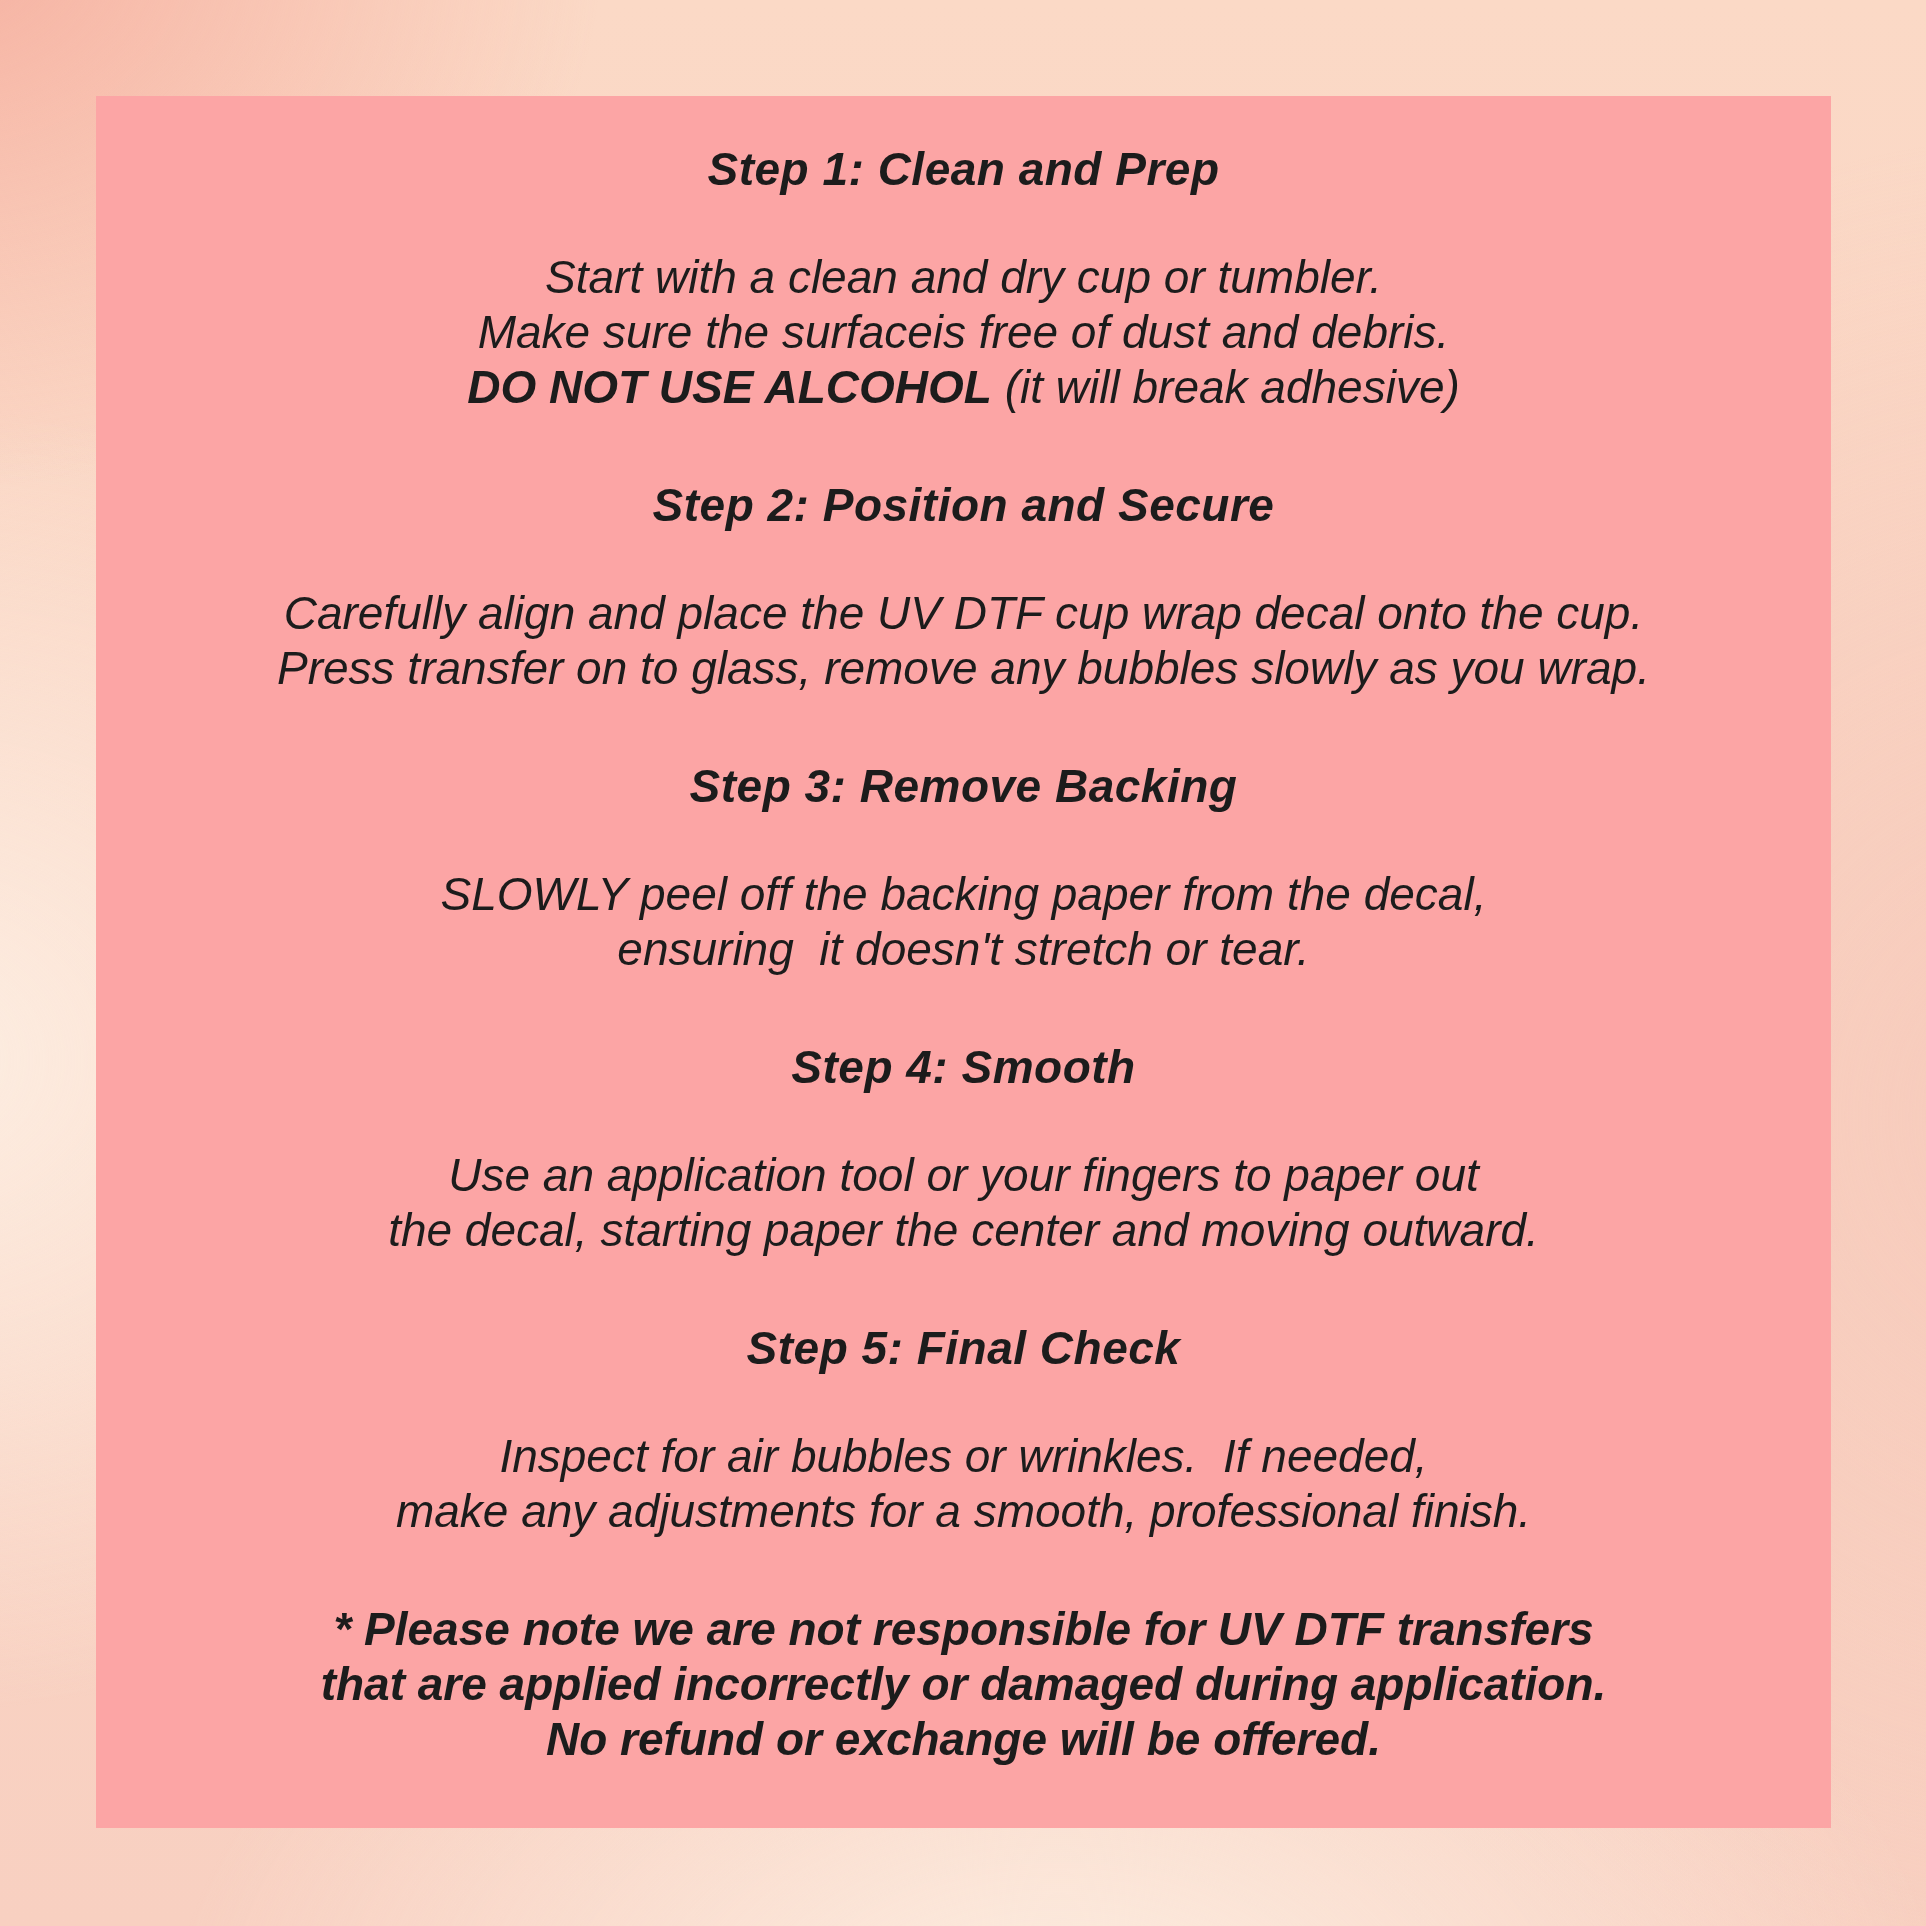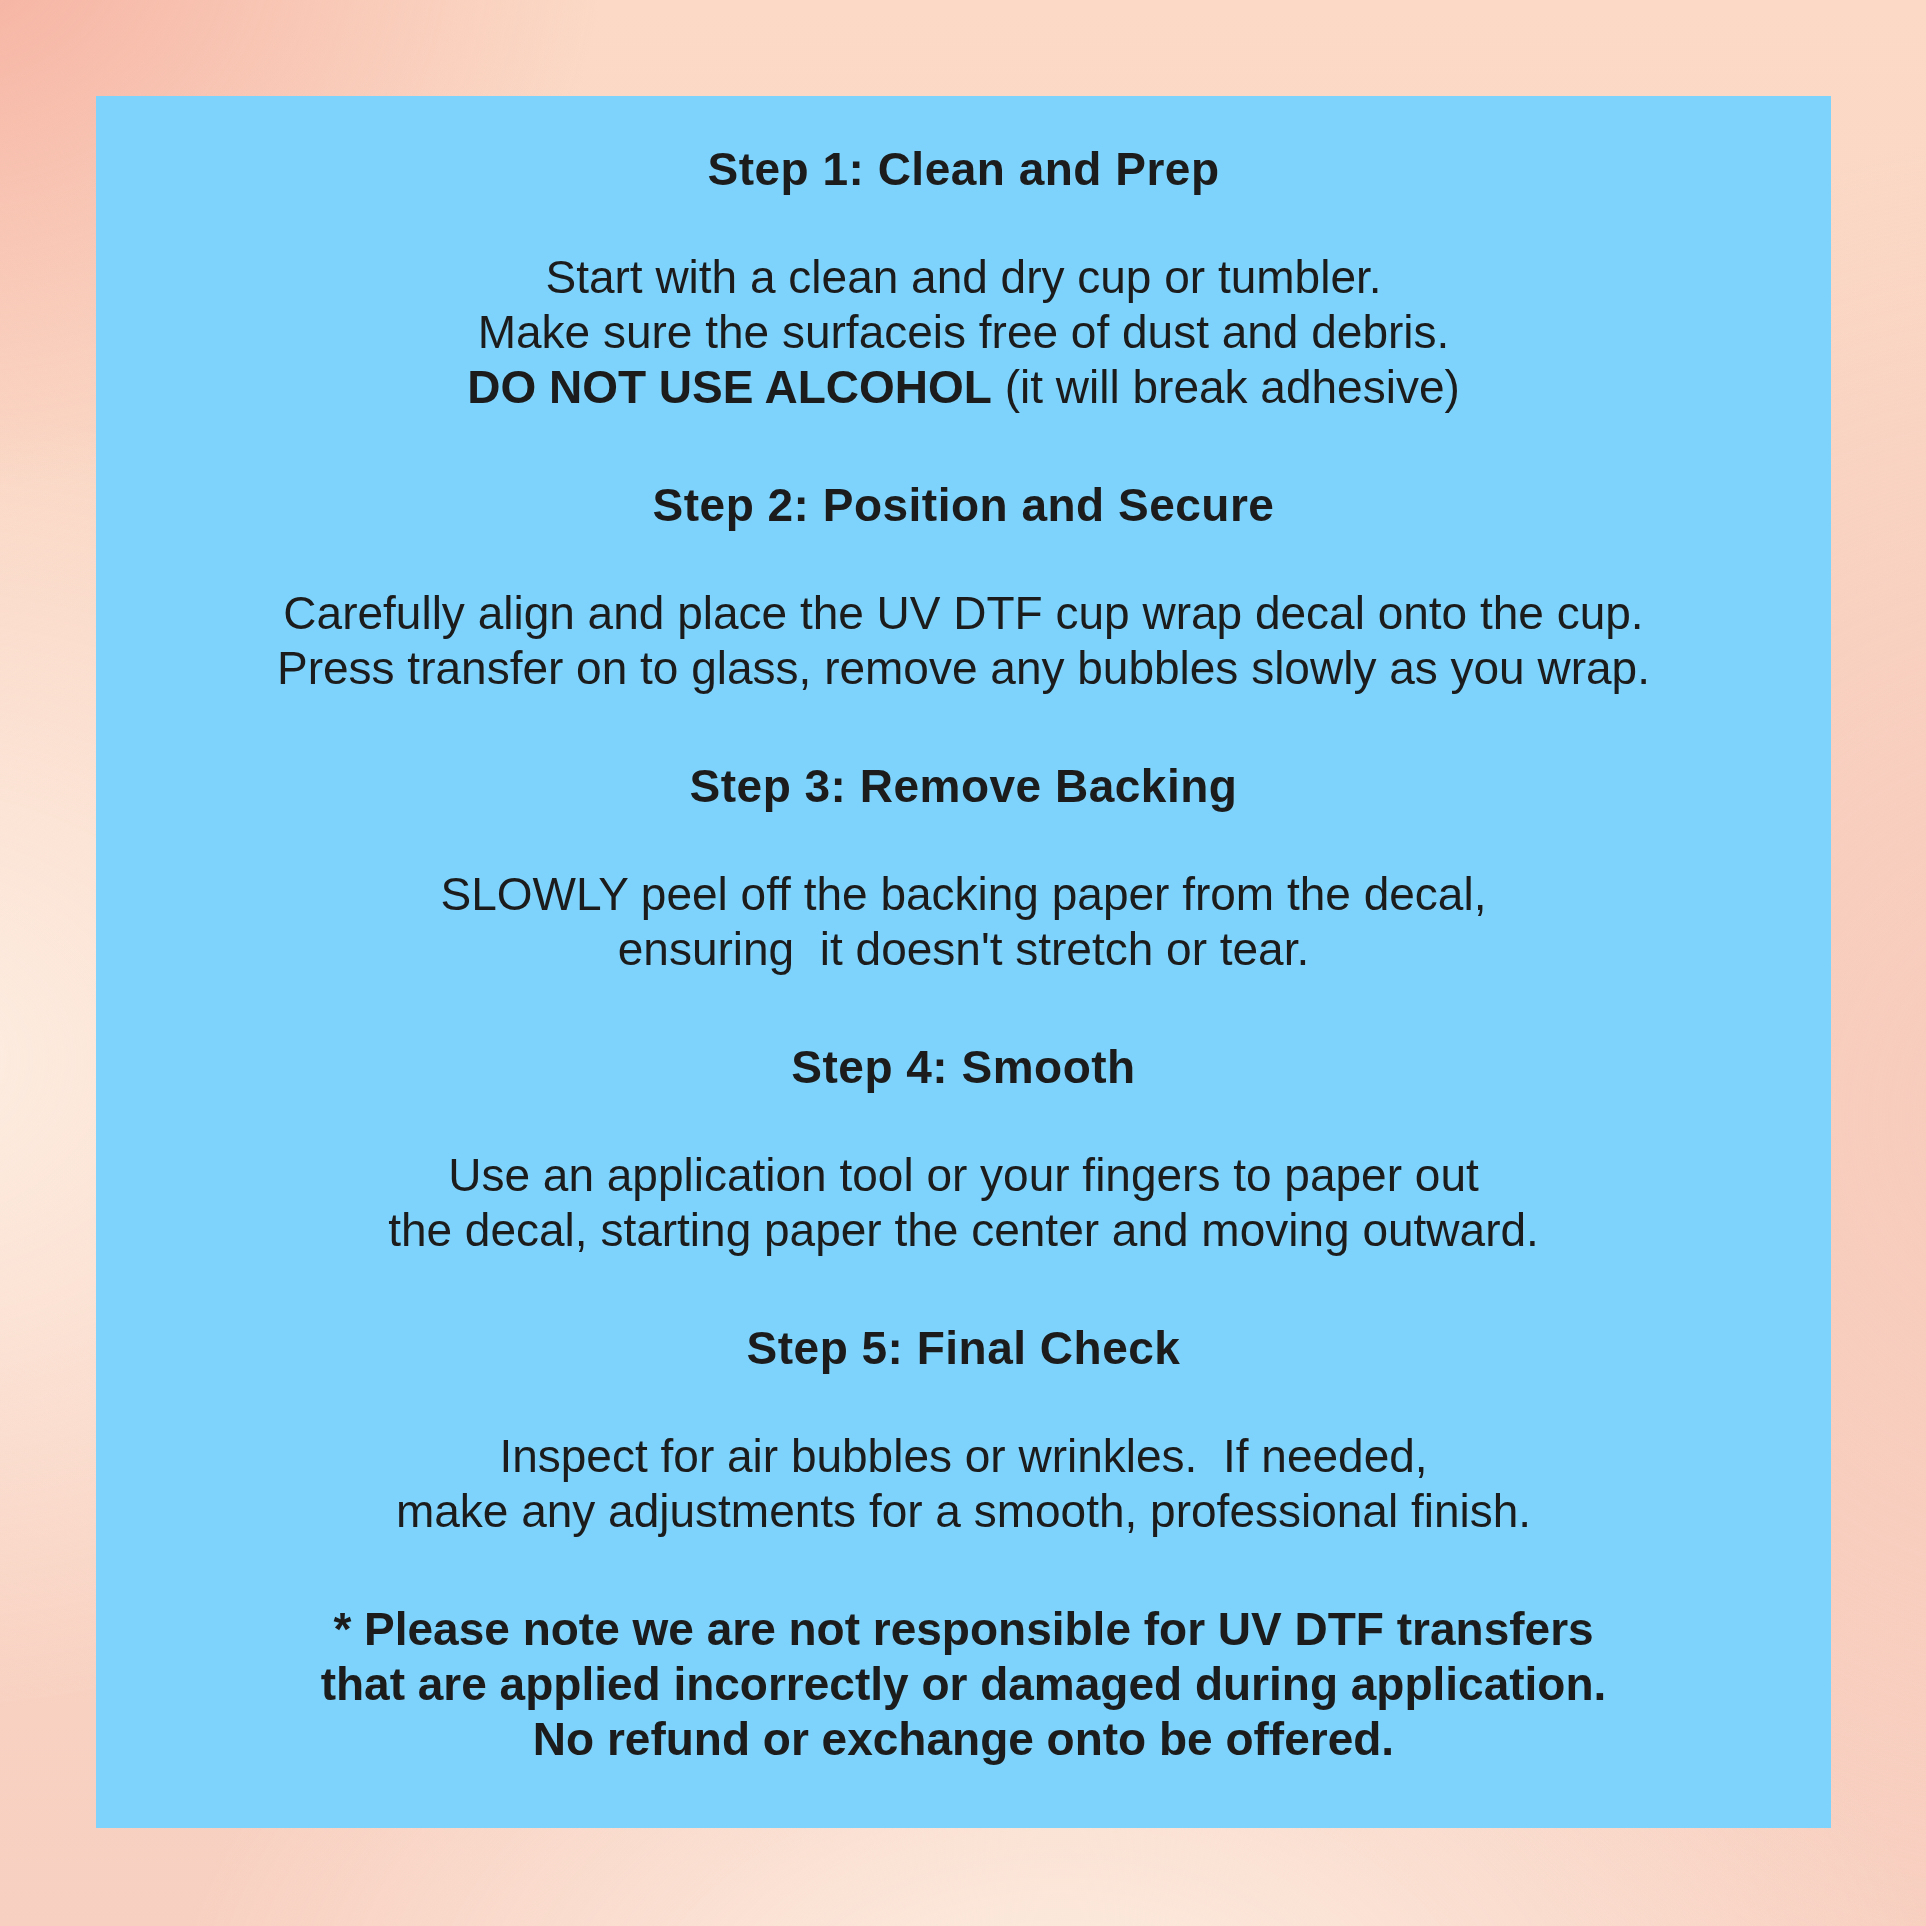--- a/index.html
+++ b/index.html
@@ -49,21 +49,21 @@
   }
   .line {
     display: block;
     white-space: pre-wrap;
   }
   .seg.bold { font-weight: bold; }
 </style>
 </head>
 <body style="color: rgb(28, 28, 28);">
 
-<main class="card" style="background: #7dd3fc;">
+<main class="card" style="background: #fca5a5; font-style: italic;">
     <section class="step-section">
       <h2 class="step-heading">Step 1: Clean and Prep</h2>
       <p class="step-body">
         <span class="line"><span class="seg">Start with a clean and dry cup or tumbler.</span></span>
         <span class="line"><span class="seg">Make sure the surfaceis free of dust and debris.</span></span>
         <span class="line"><span class="seg bold">DO NOT USE ALCOHOL</span><span class="seg"> (it will break adhesive)</span></span>
       </p>
     </section>
     <section class="step-section">
       <h2 class="step-heading">Step 2: Position and Secure</h2>
@@ -90,17 +90,17 @@
       <h2 class="step-heading">Step 5: Final Check</h2>
       <p class="step-body">
         <span class="line"><span class="seg">Inspect for air bubbles or wrinkles.  If needed,</span></span>
         <span class="line"><span class="seg">make any adjustments for a smooth, professional finish.</span></span>
       </p>
     </section>
     <section class="step-section">
       <p class="step-body">
         <span class="line"><span class="seg bold">* Please note we are not responsible for UV DTF transfers</span></span>
         <span class="line"><span class="seg bold">that are applied incorrectly or damaged during application.</span></span>
-        <span class="line"><span class="seg bold">No refund or exchange onto be offered.</span></span>
+        <span class="line"><span class="seg bold">No refund or exchange will be offered.</span></span>
       </p>
     </section>
   </main>
 
 
 </body></html>

